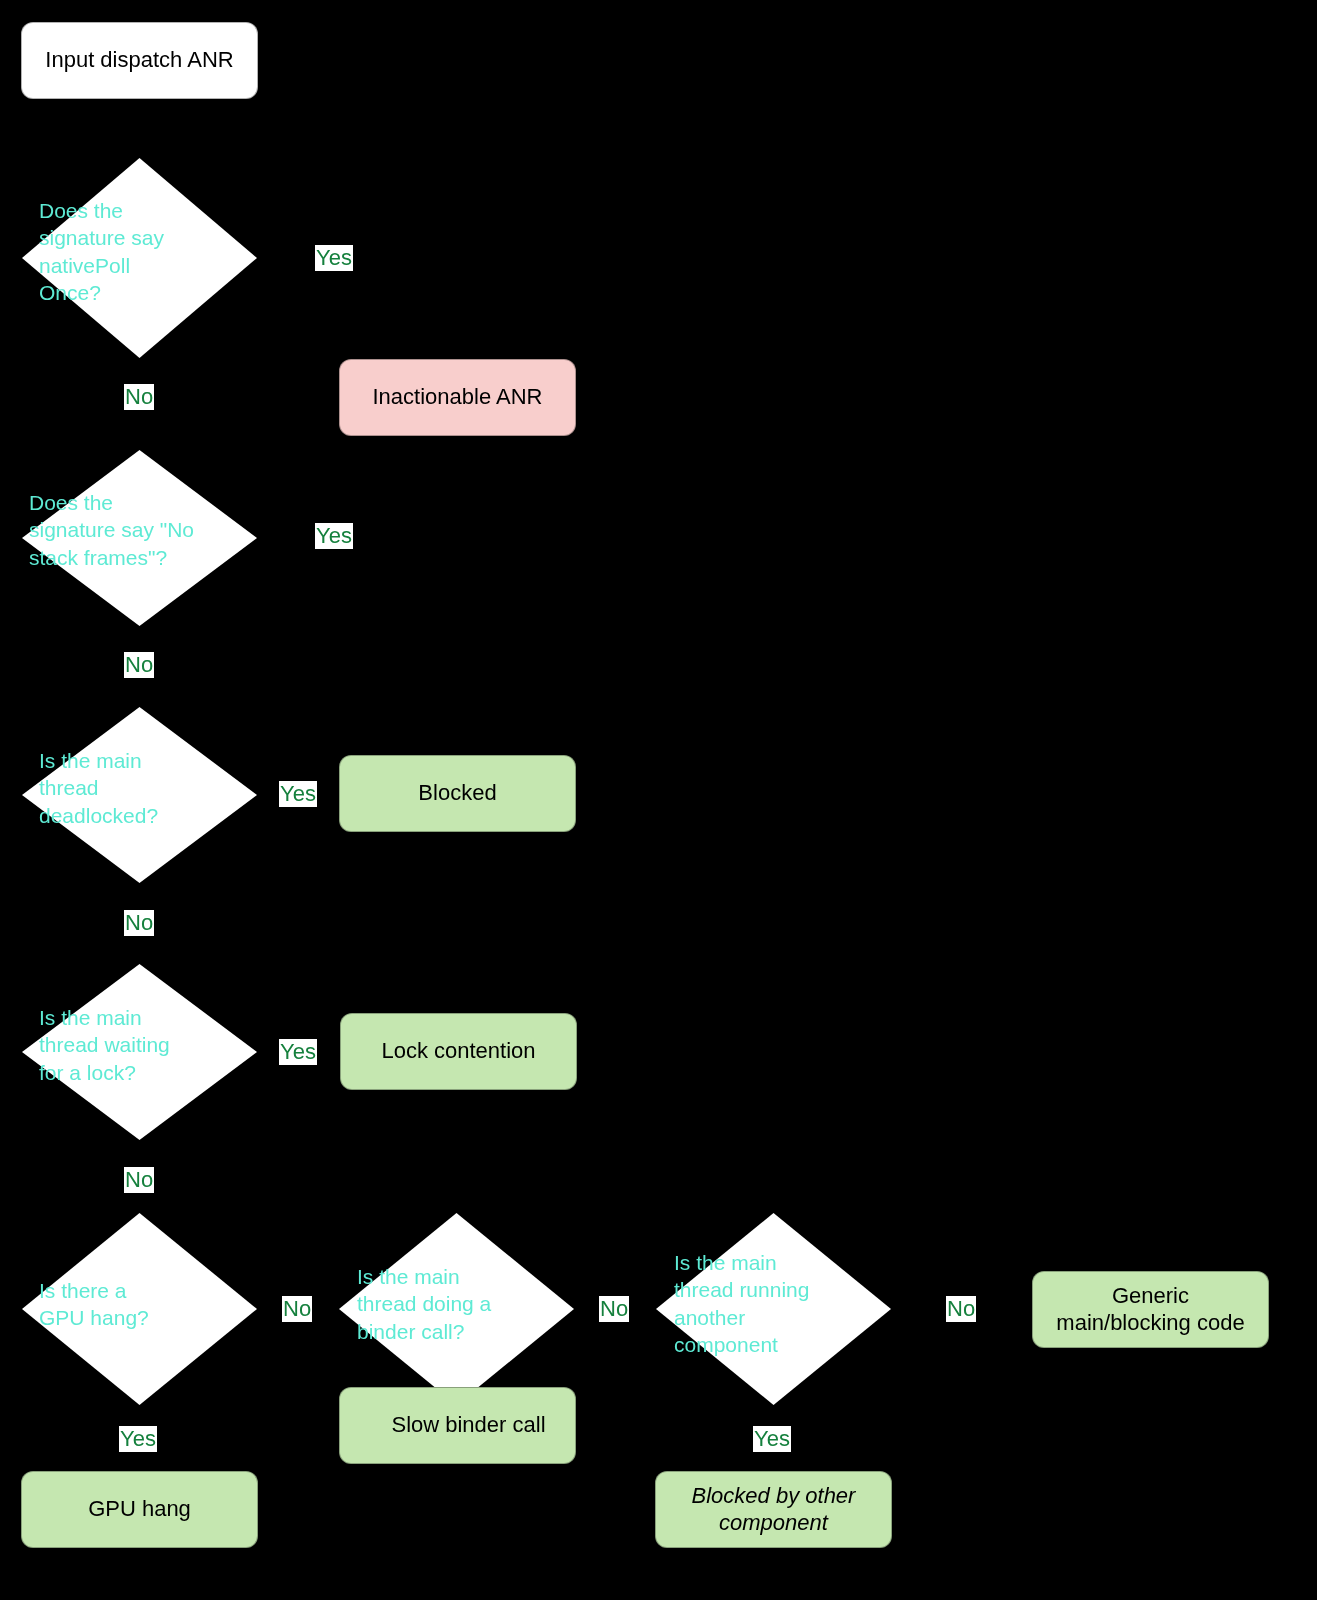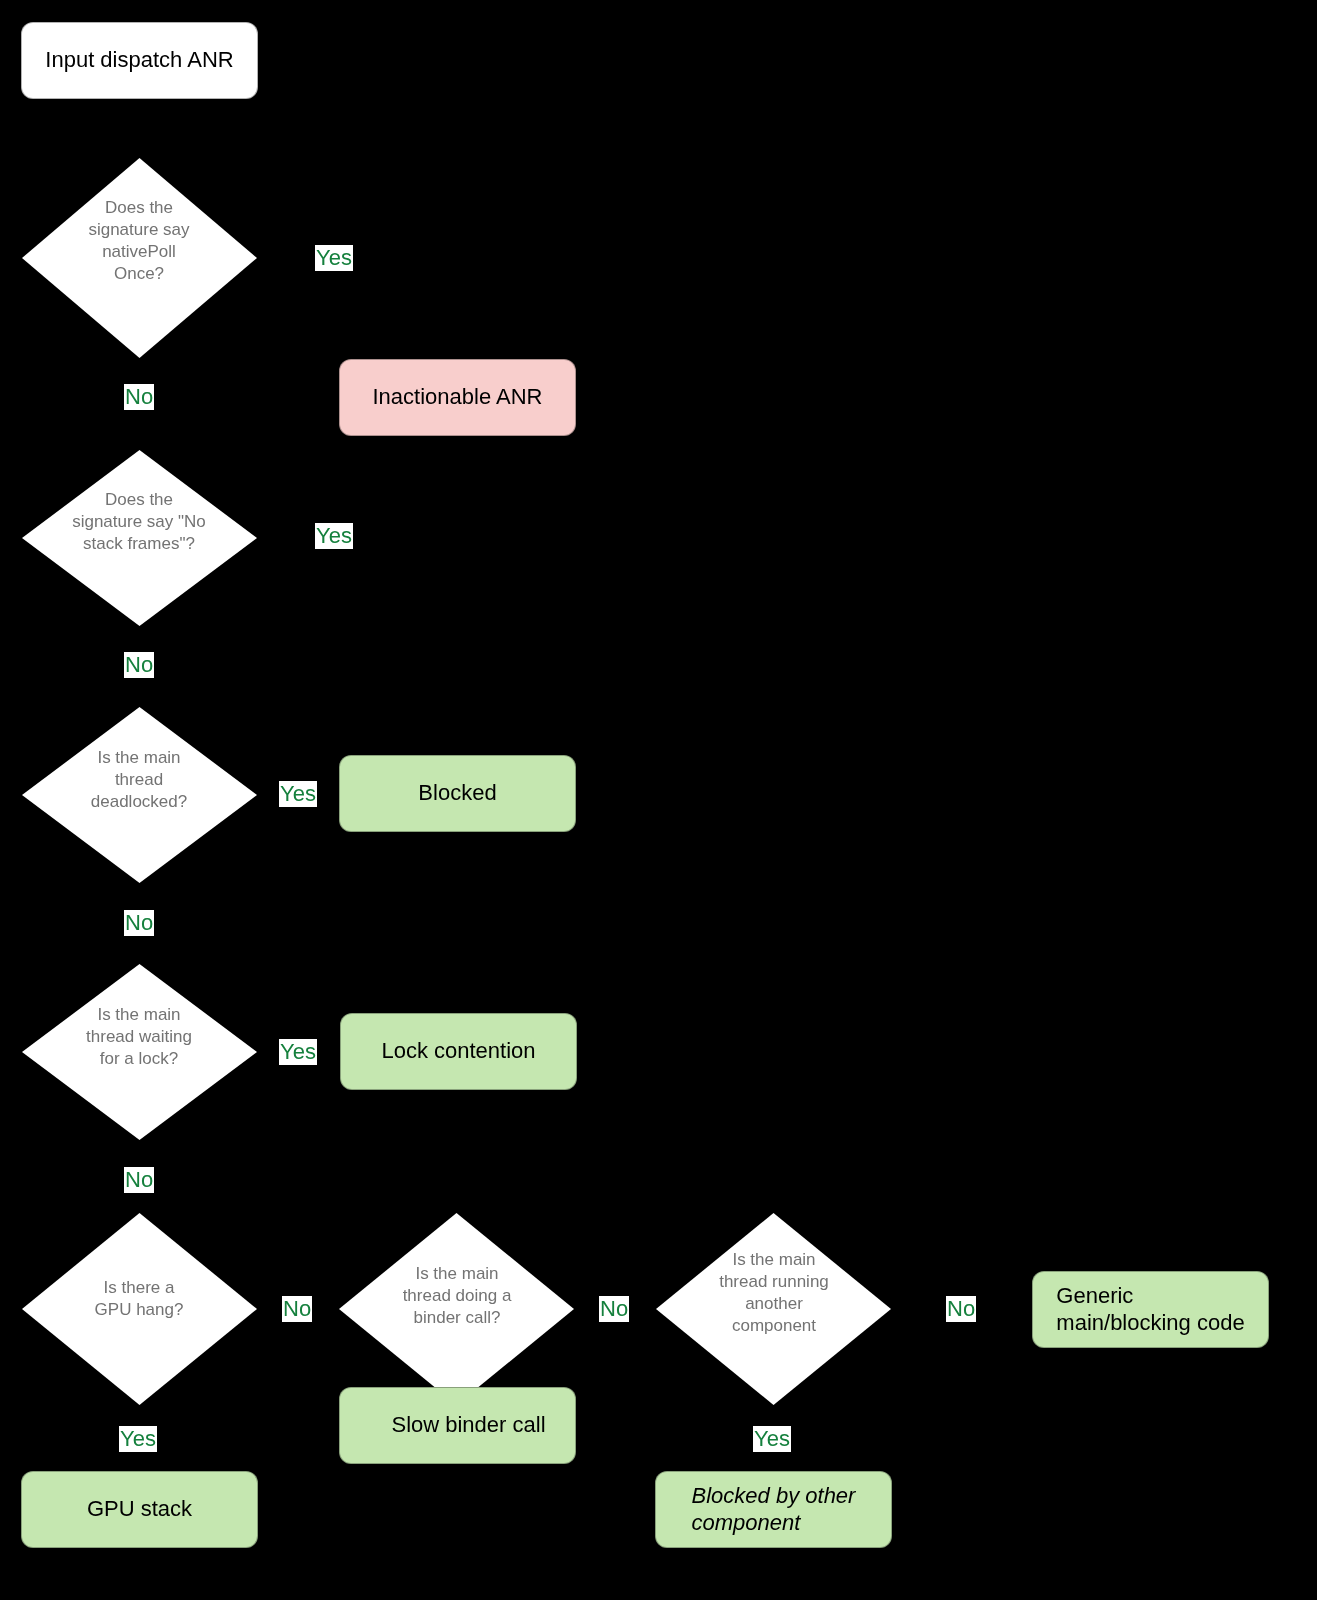--- a/index.html
+++ b/index.html
@@ -17,21 +17,21 @@
   }
 
   
   .node-box {
     position: absolute;
     box-sizing: border-box;
     border-radius: 12px;
     display: flex;
     align-items: center;
     justify-content: center;
-    text-align: left;
+    text-align: center;
     color: #000000;
     font-size: 22px;
     line-height: 1.22;
     padding: 4px 10px;
     border: 1px solid rgba(0,0,0,0.30);
   }
   .node-box.white  { background: #FFFFFF; }
   .node-box.pink   { background: #F8CECC; }
   .node-box.green  { background: #C5E7B0; }
 
@@ -39,23 +39,23 @@
   .node-diamond {
     position: absolute;
     background: #FFFFFF;
     clip-path: polygon(50% 0%, 100% 50%, 50% 100%, 0% 50%);
   }
   .diamond-label {
     position: absolute;
     left: 50%;
     transform: translateX(-50%);
     width: 200px;
-    text-align: center;
-    color: #737373;
-    font-size: 17px;
+    text-align: left;
+    color: #5eead4;
+    font-size: 21px;
     line-height: 1.30;
     white-space: pre-line;
     pointer-events: none;
   }
 
   
   .edge-label {
     position: absolute;
     background: #FFFFFF;
     color: #15803d;
@@ -153,21 +153,21 @@
   <div class="node-diamond" style="left:22px; top:1213px; width:235px; height:192px;">
   </div>
   <div class="diamond-label" style="left:139px; top:1277px;">Is there a
 GPU hang?</div>
 
   <div class="edge-label" style="left:282px; top:1296px;">No</div>
 
   <div class="edge-label" style="left:119px; top:1426px;">Yes</div>
 
   <div class="node-box green" style="left:21px; top:1471px; width:237px; height:77px;">
-    <span>GPU stack</span>
+    <span>GPU hang</span>
   </div>
 
   <div class="node-diamond" style="left:339px; top:1213px; width:235px; height:192px;">
   </div>
   <div class="diamond-label" style="left:457px; top:1263px;">Is the main
 thread doing a
 binder call?</div>
 
   <div class="edge-label" style="left:599px; top:1296px;">No</div>
 

